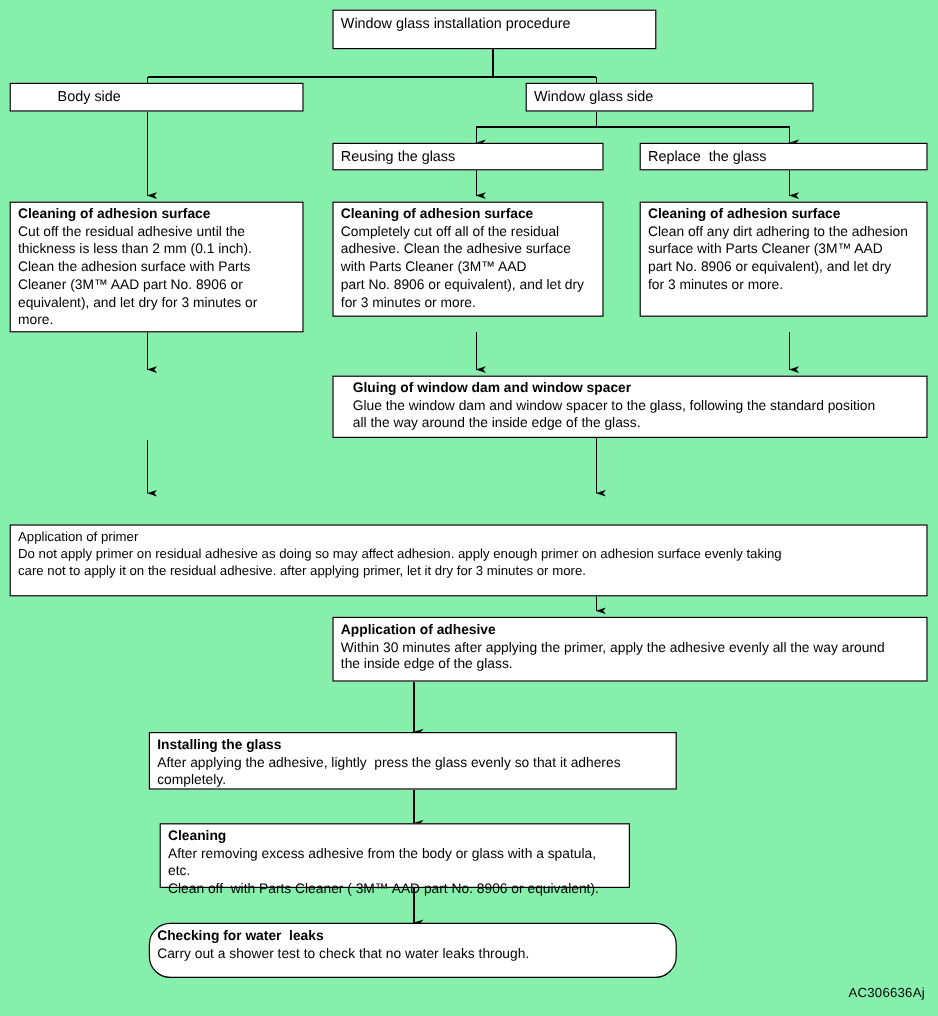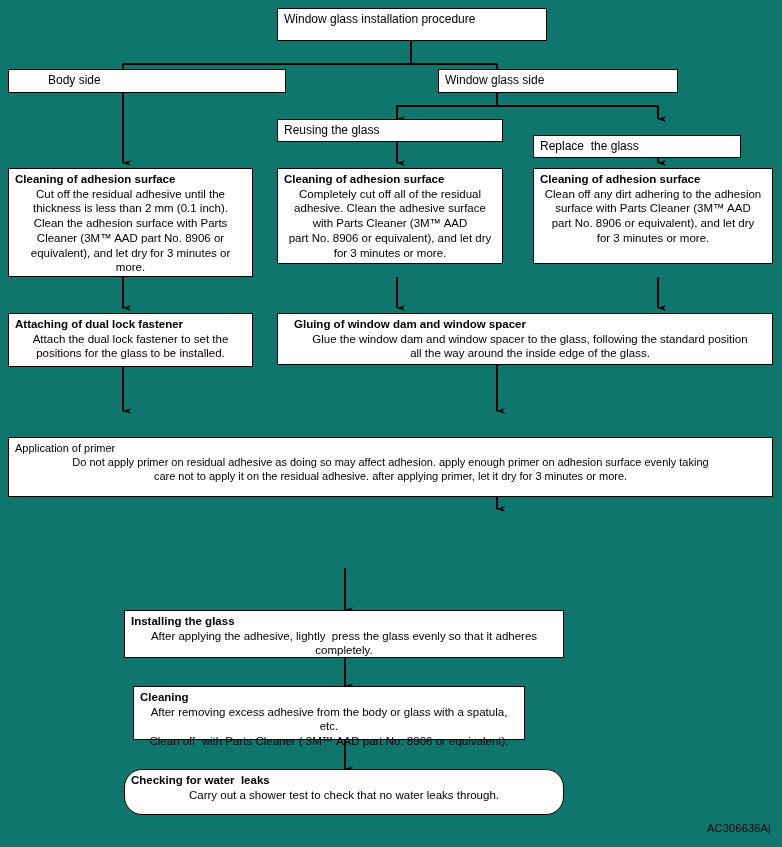--- a/index.html
+++ b/index.html
@@ -9,21 +9,21 @@
     background: #ffffff;
   }
   body {
     font-family: "Liberation Sans", sans-serif;
     color: #000000;
   }
   #canvas {
     position: relative;
     width: 782px;
     height: 847px;
-    background: #0f766e;
+    background: #86efac;
     overflow: hidden;
   }
   #connectors {
     position: absolute;
     left: 0;
     top: 0;
     width: 782px;
     height: 847px;
     pointer-events: none;
   }
@@ -42,21 +42,20 @@
     white-space: pre-wrap;
   }
   .node .title.plain {
     font-weight: normal;
   }
   .node .body {
     display: block;
     font-weight: normal;
     font-size: 11.5px;
     white-space: pre-wrap;
-    text-align: center;
   }
   .node.single .title {
     font-weight: normal;
     font-size: 12px;
   }
   .node.wide-text .title,
   .node.wide-text .body {
     font-size: 11px;
   }
   #figure-code {
@@ -117,33 +116,33 @@
       <path d="M345,658 L345,686" marker-end="url(#arrowhead)"></path>
 
       <path d="M345,740 L345,769" marker-end="url(#arrowhead)"></path>
     </g>
   </svg>
 
   <div class="node single" style="left:277px; top:8px; width:270px; height:33px;">
     <span class="title">Window glass installation procedure</span>
   </div>
 
-  <div class="node single" style="left:8px; top:69px; width:278px; height:24px;padding-left:39px;">
+  <div class="node single" style="left:8px; top:69px; width:245px; height:24px;padding-left:39px;">
     <span class="title">Body side</span>
   </div>
 
   <div class="node single" style="left:277px; top:119px; width:226px; height:23px;">
     <span class="title">Reusing the glass</span>
   </div>
 
   <div class="node single" style="left:438px; top:69px; width:240px; height:24px;">
     <span class="title">Window glass side</span>
   </div>
 
-  <div class="node single" style="left:533px; top:135px; width:208px; height:23px;">
+  <div class="node single" style="left:533px; top:119px; width:240px; height:23px;">
     <span class="title">Replace  the glass</span>
   </div>
 
   <div class="node" style="left:8px; top:168px; width:245px; height:109px;">
     <span class="title">Cleaning of adhesion surface</span>
     <span class="body">Cut off the residual adhesive until the
 thickness is less than 2 mm (0.1 inch).
 Clean the adhesion surface with Parts
 Cleaner (3M™ AAD part No. 8906 or
 equivalent), and let dry for 3 minutes or
@@ -160,38 +159,38 @@
   </div>
 
   <div class="node" style="left:533px; top:168px; width:240px; height:96px;">
     <span class="title">Cleaning of adhesion surface</span>
     <span class="body">Clean off any dirt adhering to the adhesion
 surface with Parts Cleaner (3M™ AAD
 part No. 8906 or equivalent), and let dry
 for 3 minutes or more.</span>
   </div>
 
-  <div class="node" style="left:8px; top:313px; width:245px; height:54px;">
-    <span class="title">Attaching of dual lock fastener</span>
-    <span class="body">Attach the dual lock fastener to set the
-positions for the glass to be installed.</span>
-  </div>
 
   <div class="node" style="left:277px; top:313px; width:496px; height:52px;padding-left:16px;">
     <span class="title">Gluing of window dam and window spacer</span>
     <span class="body">Glue the window dam and window spacer to the glass, following the standard position
 all the way around the inside edge of the glass.</span>
   </div>
 
   <div class="node wide-text" style="left:8px; top:416px; width:765px; height:60px;margin-top:21px;">
     <span class="title plain">Application of primer</span>
     <span class="body">Do not apply primer on residual adhesive as doing so may affect adhesion. apply enough primer on adhesion surface evenly taking
 care not to apply it on the residual adhesive. after applying primer, let it dry for 3 minutes or more.</span>
   </div>
 
+  <div class="node" style="left:277px; top:514px; width:496px; height:54px;">
+    <span class="title">Application of adhesive</span>
+    <span class="body">Within 30 minutes after applying the primer, apply the adhesive evenly all the way around
+the inside edge of the glass.</span>
+  </div>
 
   <div class="node" style="left:124px; top:610px; width:440px; height:48px;">
     <span class="title">Installing the glass</span>
     <span class="body">After applying the adhesive, lightly  press the glass evenly so that it adheres
 completely.</span>
   </div>
 
   <div class="node" style="left:133px; top:686px; width:392px; height:54px;">
     <span class="title">Cleaning</span>
     <span class="body">After removing excess adhesive from the body or glass with a spatula, etc.

